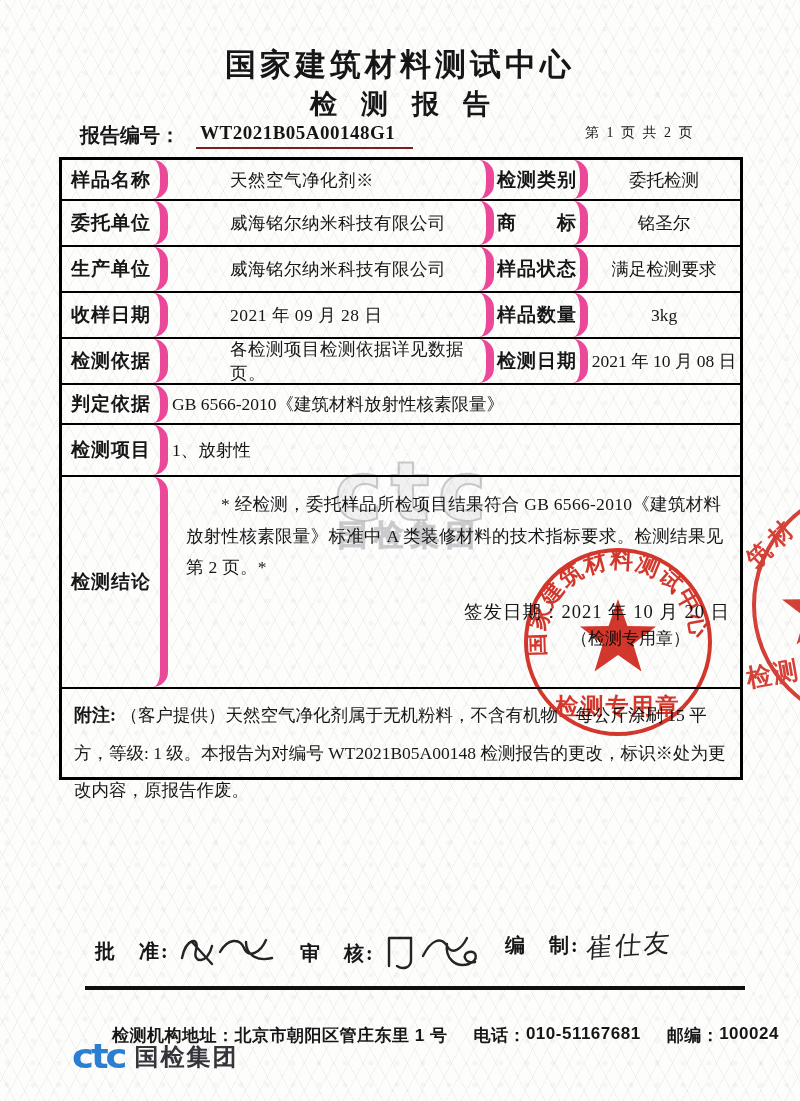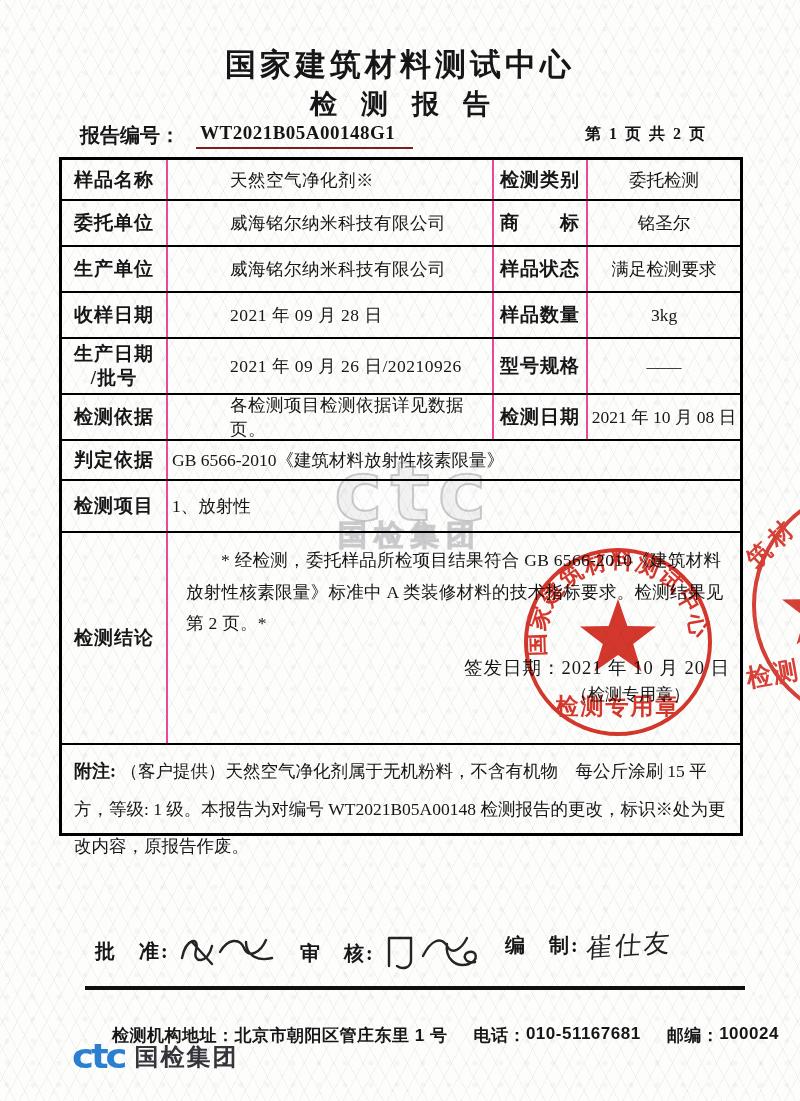--- a/index.html
+++ b/index.html
@@ -17,37 +17,37 @@
     background-size:auto,auto,26px 22px;
   }
   .org-title{position:absolute; top:44px; left:0; width:100%; text-align:center;
     font-size:31px; font-weight:bold; letter-spacing:4px; z-index:2;}
   .doc-title{position:absolute; top:86px; left:0; width:100%; text-align:center;
     font-size:27px; font-weight:bold; letter-spacing:24px; text-indent:24px; z-index:2;}
   .report-line{position:absolute; top:122px; left:0; width:100%; z-index:2;}
   .rn-label{position:absolute; left:80px; top:0; font-size:20px; font-weight:bold;}
   .rn-value{position:absolute; left:196px; top:0; font-size:19px; font-weight:bold;
     border-bottom:2px solid #7f1d1d; padding:0 18px 3px 4px; letter-spacing:.5px;}
-  .pg-label{position:absolute; left:585px; top:2px; font-size:16px; font-weight:bold; letter-spacing:2px;}
+  .pg-label{position:absolute; left:585px; top:2px; font-size:14px; font-weight:normal; letter-spacing:2px;}
 
   
   .wm{position:absolute; z-index:1; font-weight:bold; color:transparent; pointer-events:none;}
   .wm-big{left:334px; top:444px; font-size:82px; letter-spacing:8px;
     font-family:"DejaVu Sans","Liberation Sans",sans-serif;
     -webkit-text-stroke:2px rgba(145,145,152,.45); color:rgba(160,160,168,.12);}
   .wm-small{left:338px; top:516px; font-size:29px; letter-spacing:7px;
     -webkit-text-stroke:1.3px rgba(145,145,152,.42); color:rgba(160,160,168,.10);}
 
   
   .tbl{position:absolute; left:59px; top:157px; width:684px; z-index:2;
     border:3px solid #000; box-sizing:border-box; background:transparent;}
   .tr{display:flex; border-bottom:2px solid #000;}
   .tr:last-child{border-bottom:none;}
   .td{box-sizing:border-box; display:flex; align-items:center;}
-  .bR{border-right:2px solid #ec4899;}
+  .bR{border-right:8px solid #ec4899;border-radius:15px;}
   .lab{width:106px; justify-content:center; text-align:center; font-weight:bold;
     font-size:19px; white-space:pre-line; line-height:1.25; letter-spacing:1px;}
   .v1{width:278px; padding-left:14px; font-size:17.5px;margin-left:48px;}
   .v1 .txt{letter-spacing:.5px;}
   .lab2{width:94px; justify-content:center; font-weight:bold; font-size:19px; letter-spacing:1px;}
   .v2{flex:1; justify-content:center; font-size:17.5px;}
   .vfull{flex:1; padding-left:4px; font-size:17.5px;}
   .h39{height:39px}.h44{height:44px}.h54{height:54px}.h38{height:38px}
   .h50{height:50px}.h210{height:210px}.h88{height:88px}
   .concl-cell{flex:1; position:relative; display:block;}
@@ -126,29 +126,20 @@
       <div class="td v2">满足检测要求</div>
     </div>
     <div class="tr h44">
       <div class="td lab bR">收样日期</div>
       <div class="td v1 bR">
           <span class="txt">2021 年 09 月 28 日</span>
         </div>
       <div class="td lab2 bR">样品数量</div>
       <div class="td v2">3kg</div>
     </div>
-    <div class="tr h54">
-      <div class="td lab bR">生产日期
-/批号</div>
-      <div class="td v1 bR">
-          <span class="txt">2021 年 09 月 26 日/20210926</span>
-        </div>
-      <div class="td lab2 bR">型号规格</div>
-      <div class="td v2">——</div>
-    </div>
     <div class="tr h44">
       <div class="td lab bR">检测依据</div>
       <div class="td v1 bR">
           <span class="txt">各检测项目检测依据详见数据页。</span>
         </div>
       <div class="td lab2 bR">检测日期</div>
       <div class="td v2">2021 年 10 月 08 日</div>
     </div>
     <div class="tr h38">
       <div class="td lab bR">判定依据</div>

